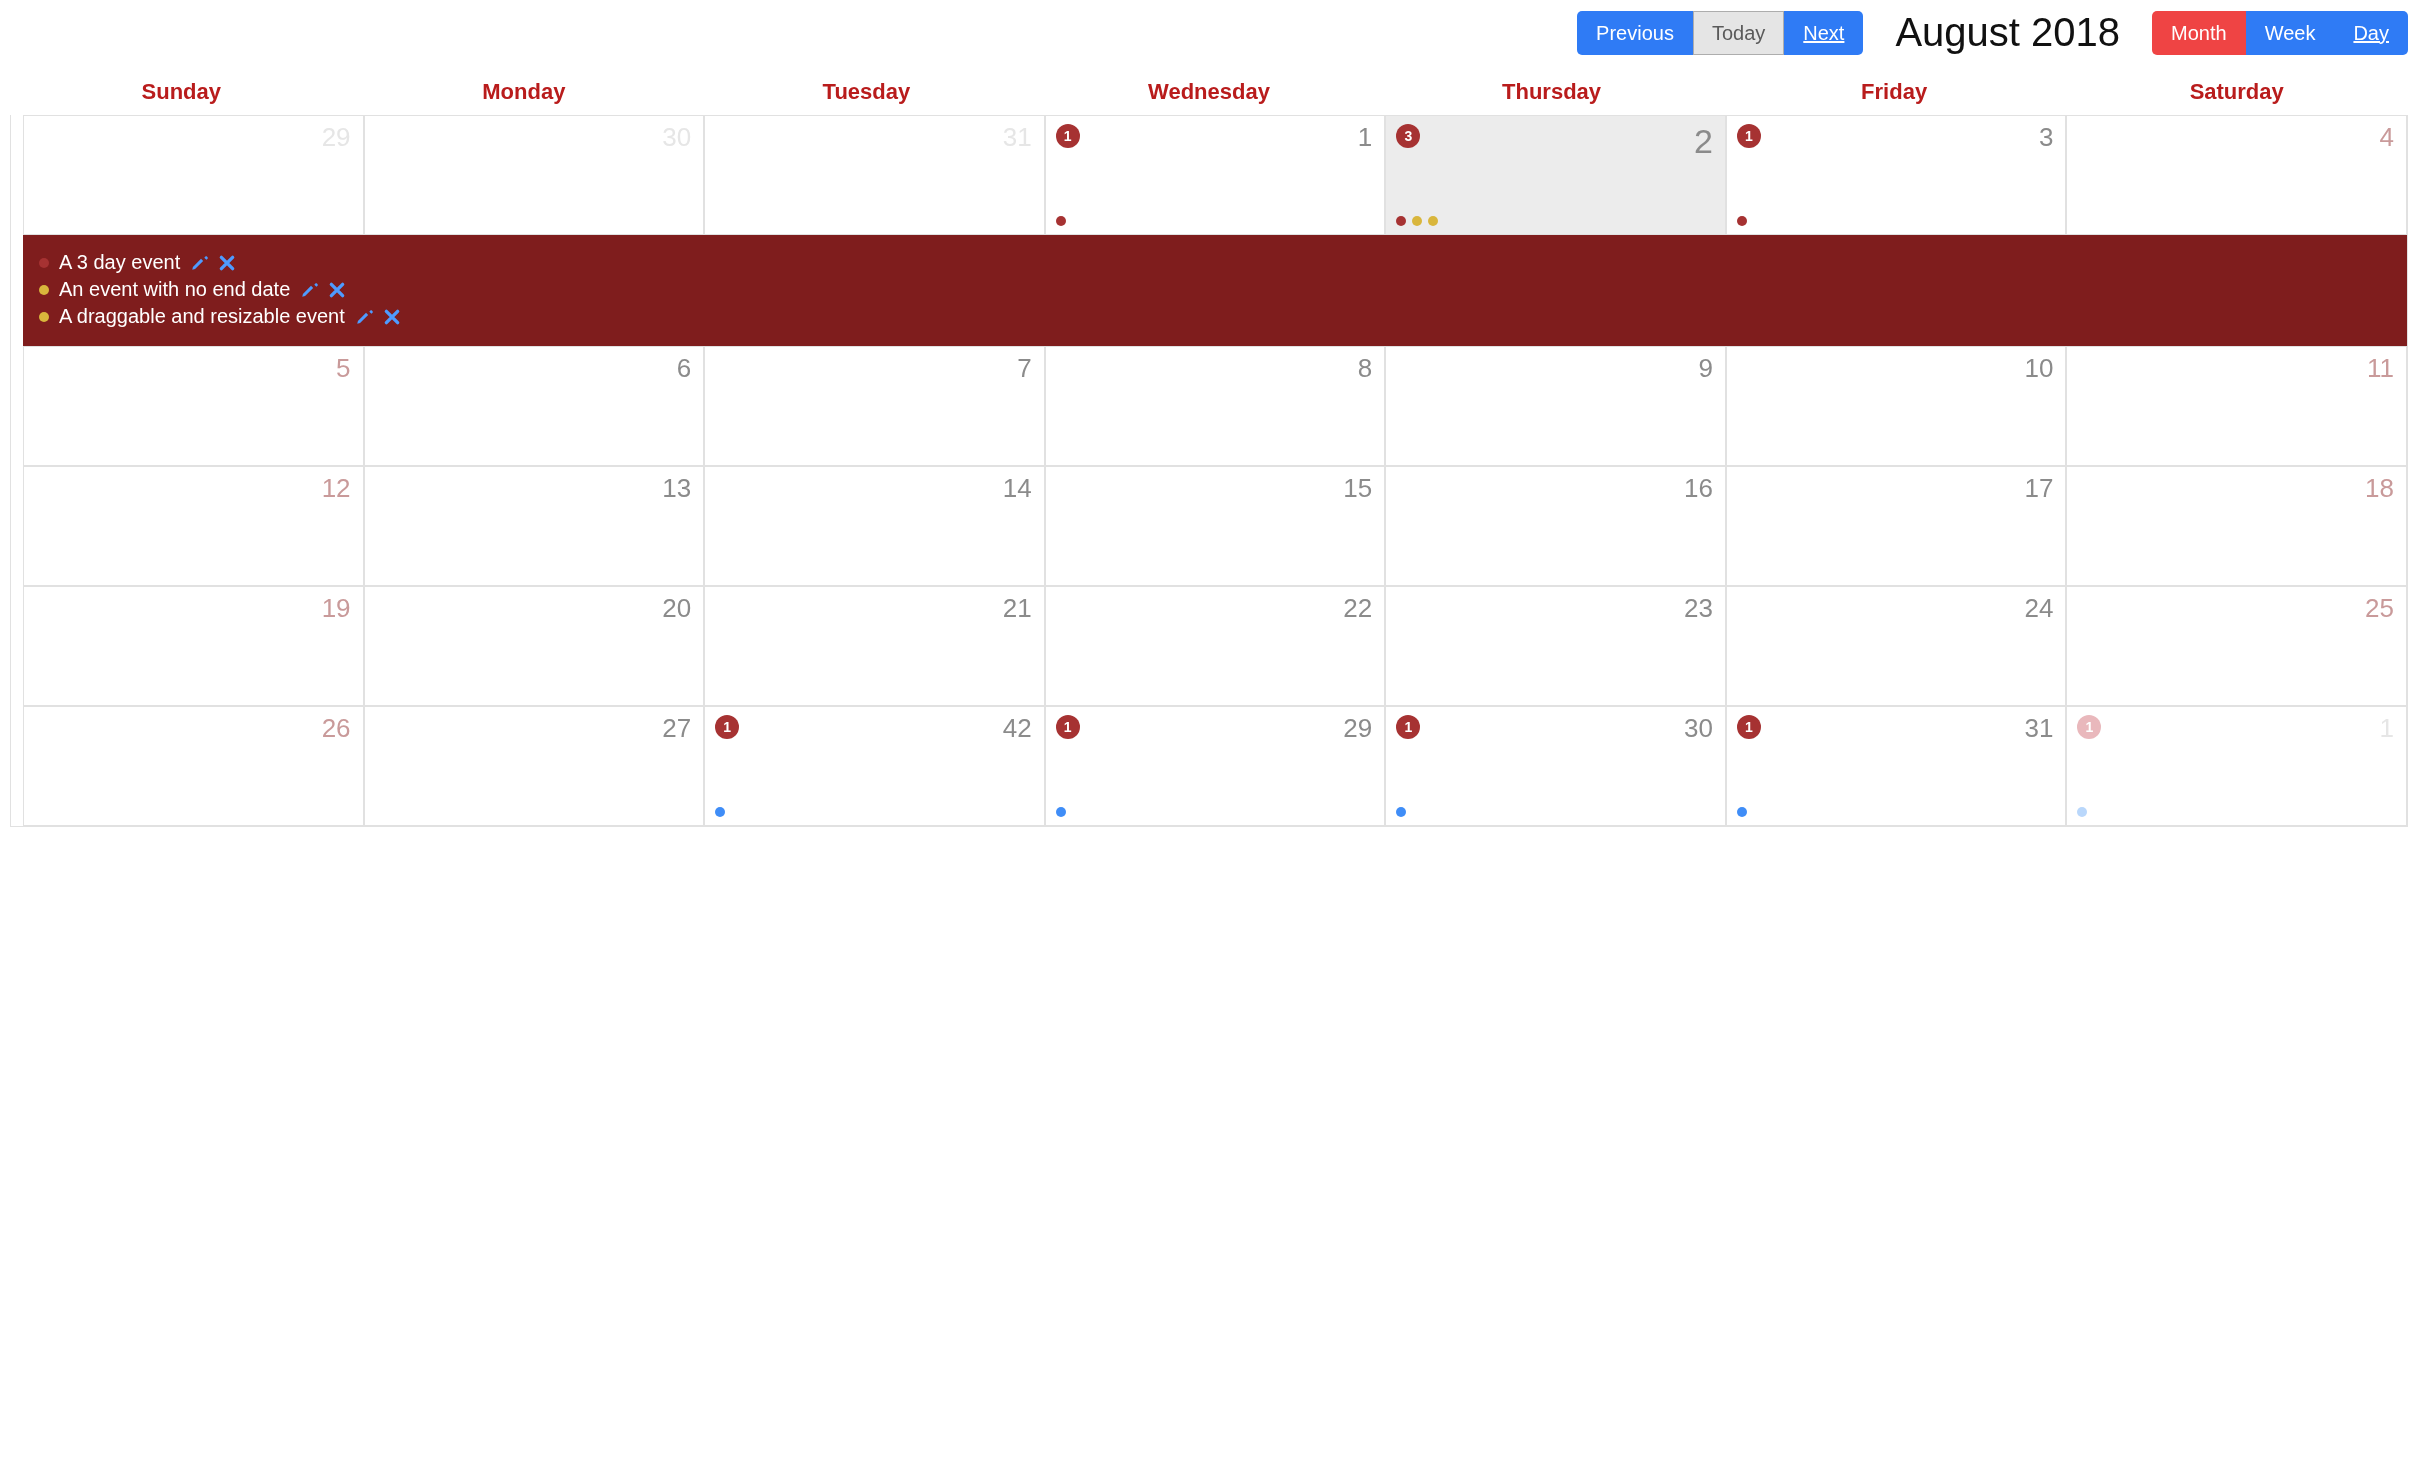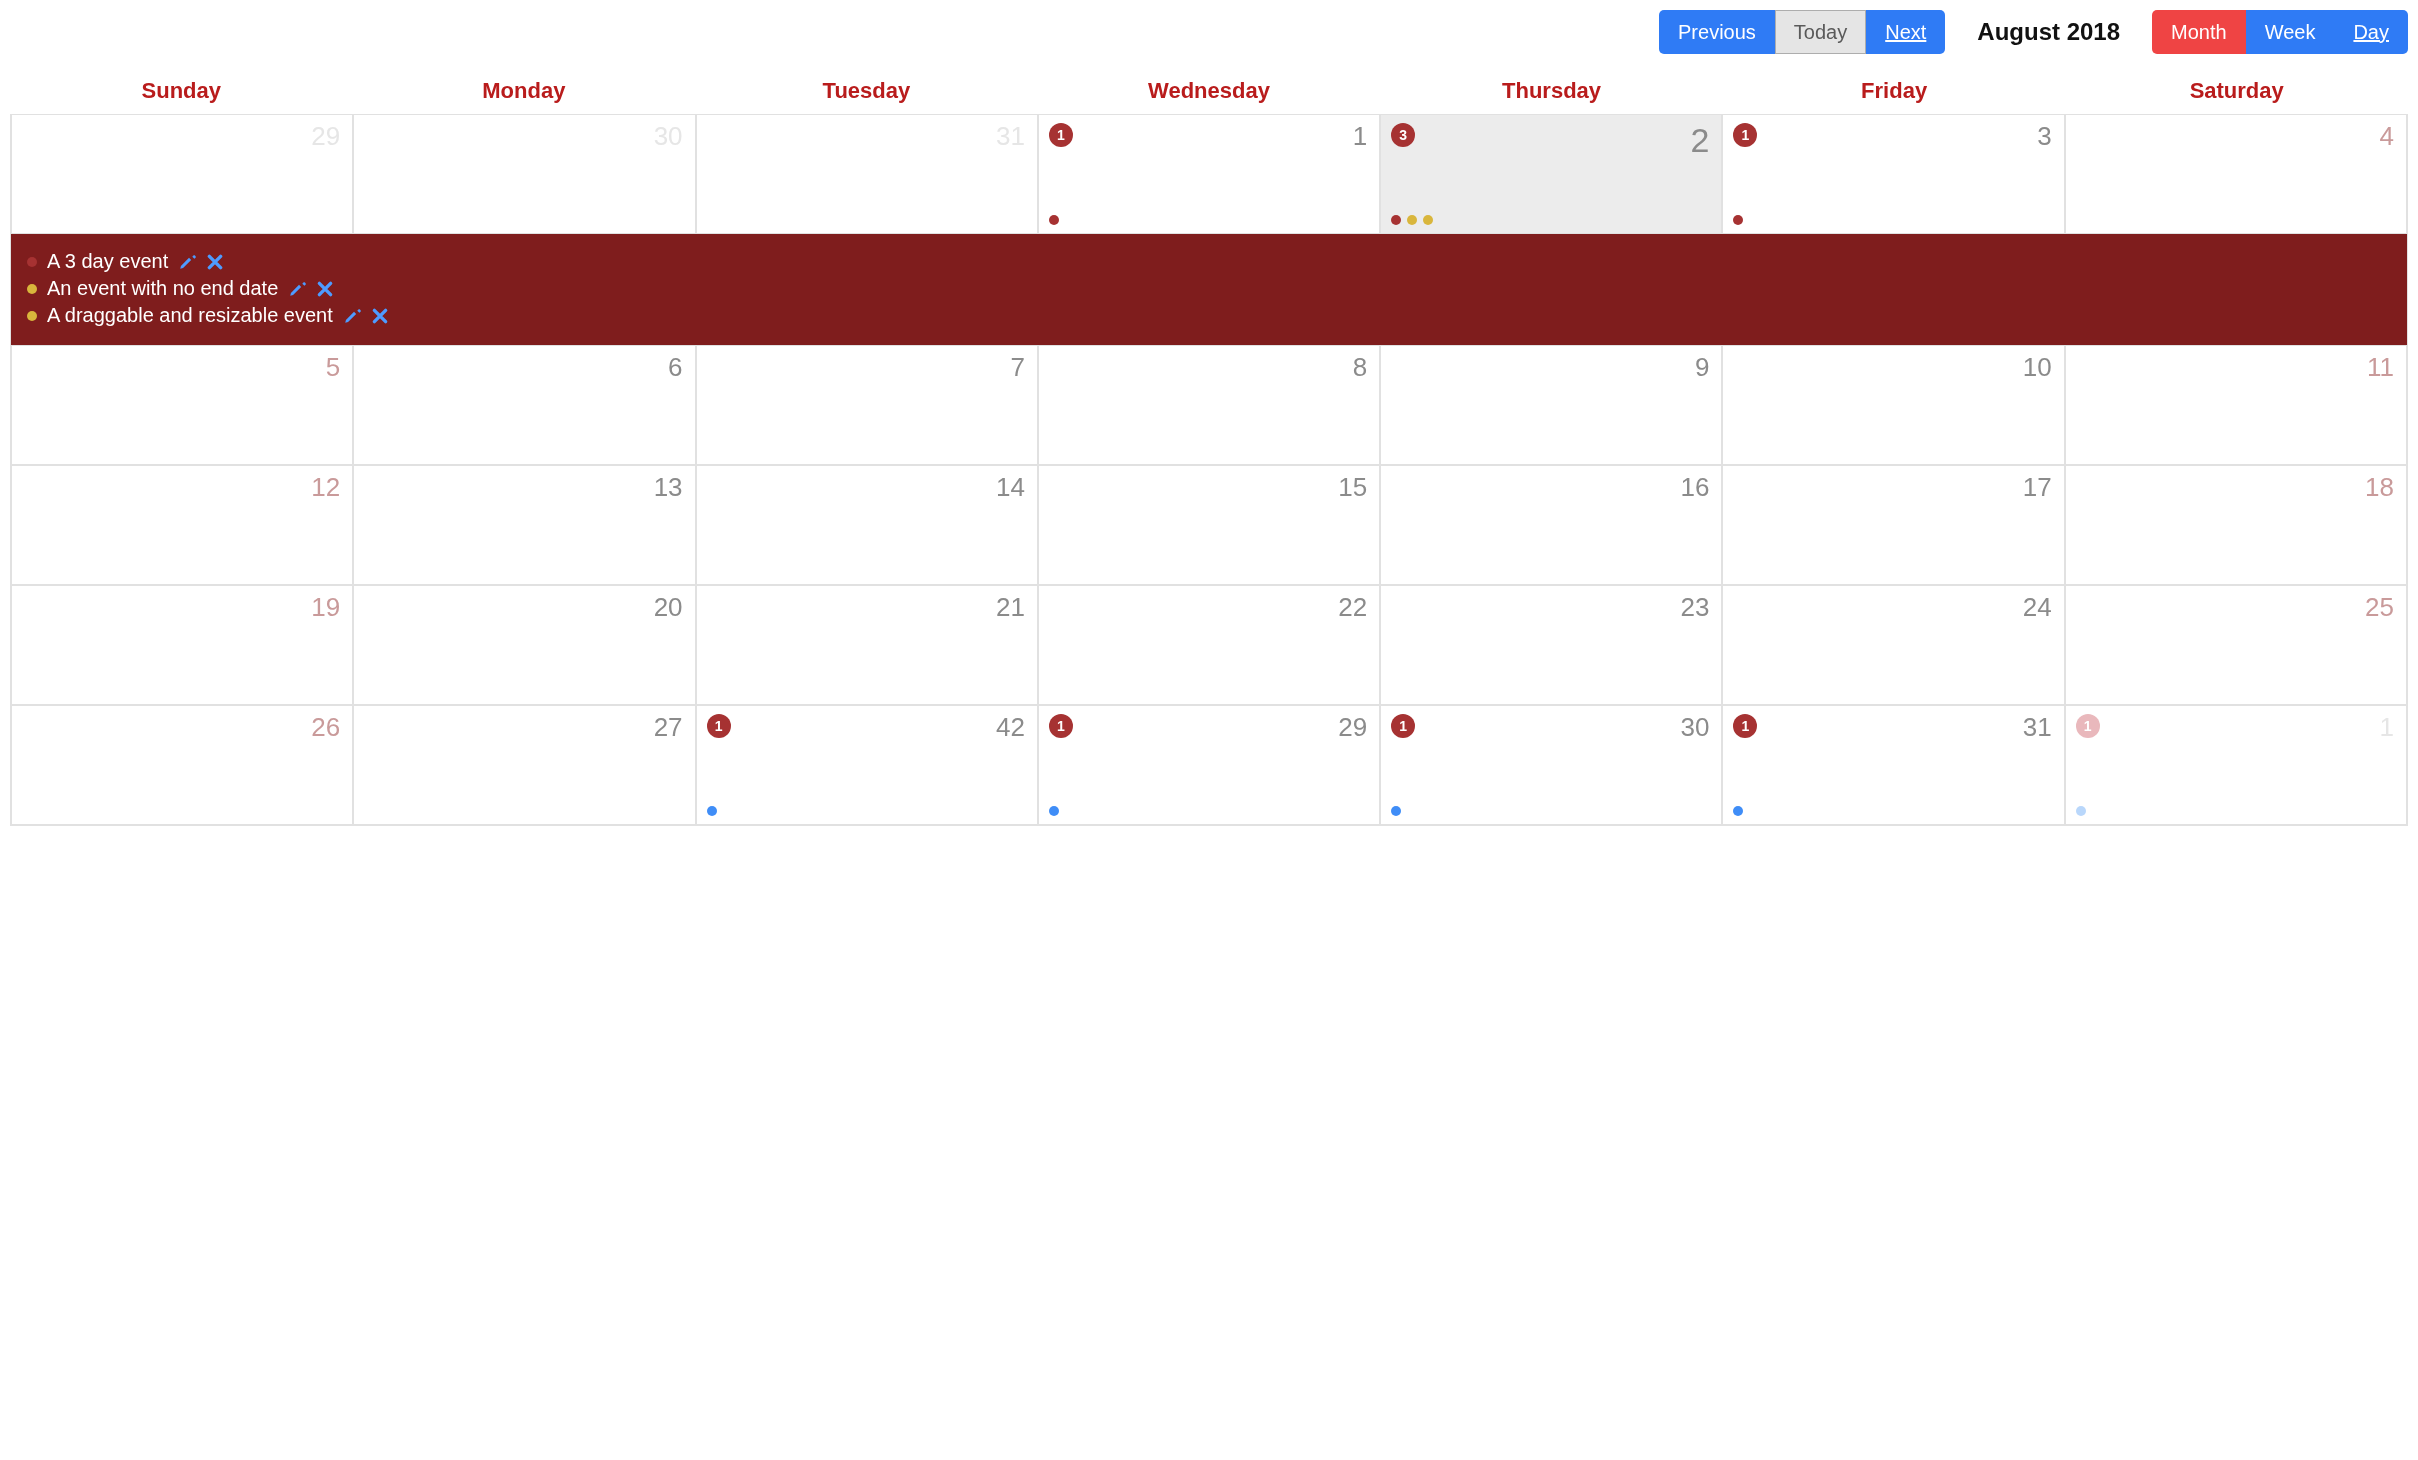--- a/index.html
+++ b/index.html
@@ -32,27 +32,28 @@
   .btn-group .btn:last-child  { border-top-right-radius: 5px; border-bottom-right-radius: 5px; text-decoration: underline; }
   .btn-secondary {
     background: #e5e5e5;
     color: #5a5a5a;
     border: 1px solid #adadad;
   }
   .btn-active {
     background: #ef4444;
   }
   .title {
-    font-size: 24px;
-    font-weight: 700;
+    font-size: 40px;
+    font-weight: 400;
     color: #111;
   }
   .calendar {
     border: 1px solid #e1e1e1;
     border-top: none;
+    padding-left: 12px;
   }
   .row {
     display: grid;
     grid-template-columns: repeat(7, 1fr);
   }
   .header-cell {
     padding: 10px 4px;
     text-align: center;
     font-weight: 700;
     font-size: 22px;

